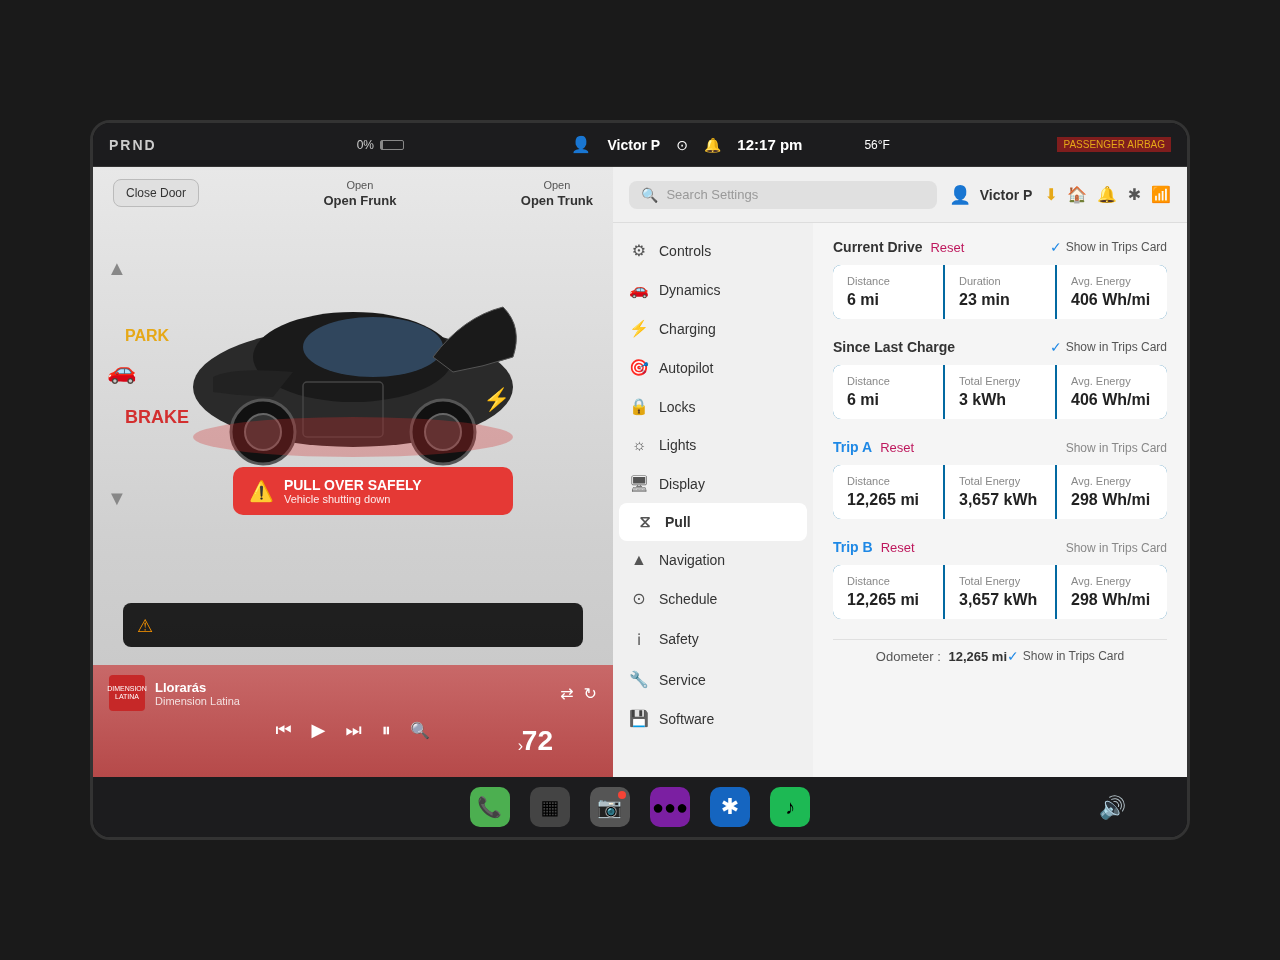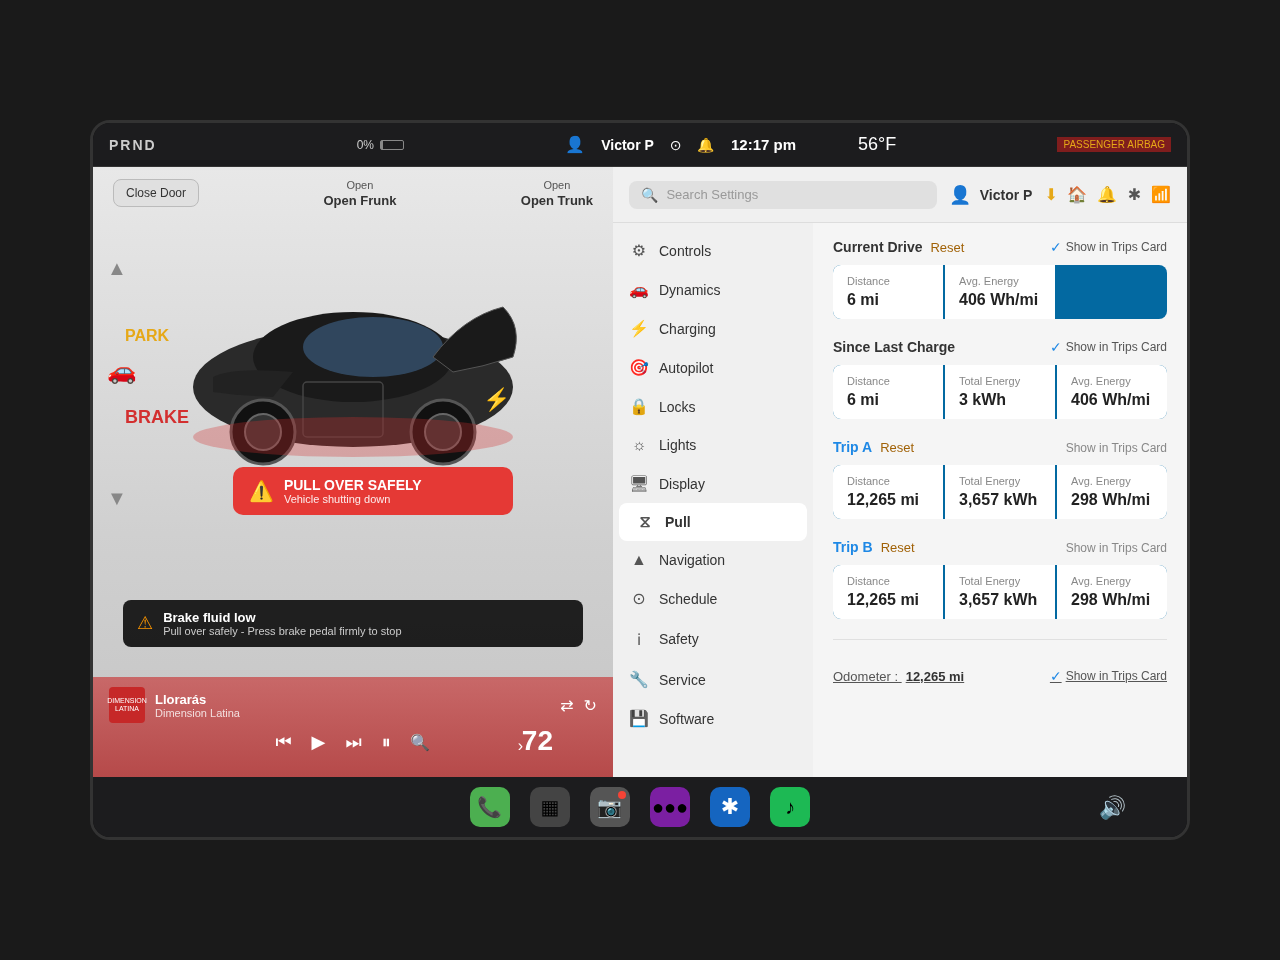--- a/index.html
+++ b/index.html
@@ -175,21 +175,21 @@
     }
     .brake-warning-icon { font-size: 18px; color: #ff9800; margin-top: 2px; }
     .brake-warning-title { font-size: 13px; font-weight: bold; }
     .brake-warning-sub { font-size: 11px; color: #ccc; }
 
     
     .music-player {
       position: absolute;
       bottom: 0;
       left: 0; right: 0;
-      height: 100px;
+      height: 112px;
       background: linear-gradient(180deg, rgba(200,80,80,0.8), rgba(180,60,60,0.9));
       padding: 10px 16px;
     }
     .music-info {
       display: flex;
       align-items: center;
       gap: 10px;
       margin-bottom: 8px;
     }
     .music-thumb {
@@ -315,21 +315,21 @@
       align-items: flex-end;
       justify-content: space-between;
       margin-bottom: 10px;
     }
     .trip-section-title {
       font-size: 14px;
       font-weight: 600;
       color: #333;
     }
     .reset-btn {
-      color: #a16207;
+      color: #be185d;
       font-size: 13px;
       cursor: pointer;
       background: none;
       border: none;
     }
     .show-trips-label {
       display: flex;
       align-items: center;
       gap: 4px;
       font-size: 12px;
@@ -351,26 +351,25 @@
     }
     .stat-label { font-size: 11px; color: #888; margin-bottom: 4px; }
     .stat-value { font-size: 16px; font-weight: 600; color: #222; }
 
     .trip-a-header .trip-section-title { color: #1e88e5; }
     .trip-b-header .trip-section-title { color: #1e88e5; }
 
     .odometer-row {
       display: flex;
       align-items: center;
-      justify-content: space-between;
-      padding: 28px 0;
+      justify-content: center;
+      padding: 8px 0;
       border-top: 1px solid #e0e0e0;
       font-size: 13px;
       color: #555;
-      text-decoration: underline;
     }
 
     
     .taskbar {
       position: absolute;
       bottom: 0;
       left: 0; right: 0;
       height: 60px;
       background: #1c1c1e;
       display: flex;
@@ -446,21 +445,21 @@
       <div class="battery-bar">
           <div class="battery-fill"></div>
         </div>
     </div>
     <div class="status-bar-center">
       <span style="font-size:16px;">👤</span>
       <span style="color:#fff;font-size:14px;font-weight:600;">Victor P</span>
       <span style="font-size:14px;">⊙</span>
       <span style="color:#e6a817;font-size:14px;">🔔</span>
       <span style="color:#fff;font-size:15px;font-weight:600;">12:17 pm</span>
-      <span style="color:#fff;font-size:18px;margin-left:46px;">56°F</span>
+      <span style="color:#fff;font-size:12px;margin-left:46px;">56°F</span>
     </div>
     <div class="status-bar-right">
       <span style="font-size:10px;color:#e6a817;background:#7f1d1d;padding:2px 6px;border-radius:0;">PASSENGER AIRBAG</span>
     </div>
   </div>
 
   <div class="main-content">
 
     <div class="left-panel">
 
@@ -517,24 +516,20 @@
       <div class="pull-over-alert">
         <div class="alert-icon">⚠️</div>
         <div>
           <div class="pull-over-title">PULL OVER SAFELY</div>
           <div class="pull-over-sub">Vehicle shutting down</div>
         </div>
       </div>
 
       <div class="brake-warning">
         <span class="brake-warning-icon">⚠</span>
-        <div>
-          <div class="brake-warning-title">Brake fluid low</div>
-          <div class="brake-warning-sub">Pull over safely - Press brake pedal firmly to stop</div>
-        </div>
       </div>
 
       <div class="music-player">
         <div class="music-info">
           <div class="music-thumb">
             <span style="font-size:7px;line-height:1.2;">DIMENSION LATINA</span>
           </div>
           <div>
             <div class="music-title">Llorarás</div>
             <div class="music-artist">Dimension Latina</div>
@@ -644,20 +639,24 @@
               </div>
               <div class="show-trips-label">
                 <span class="checkmark">✓</span>
                 <span>Show in Trips Card</span>
               </div>
             </div>
             <div class="trip-stats-grid">
               <div class="stat-cell">
                 <div class="stat-label">Distance</div>
                 <div class="stat-value">6 mi</div>
+              </div>
+              <div class="stat-cell">
+                <div class="stat-label">Duration</div>
+                <div class="stat-value">23 min</div>
               </div>
               <div class="stat-cell">
                 <div class="stat-label">Avg. Energy</div>
                 <div class="stat-value">406 Wh/mi</div>
               </div>
             </div>
           </div>
 
           <div class="trip-section">
             <div class="trip-section-header">

